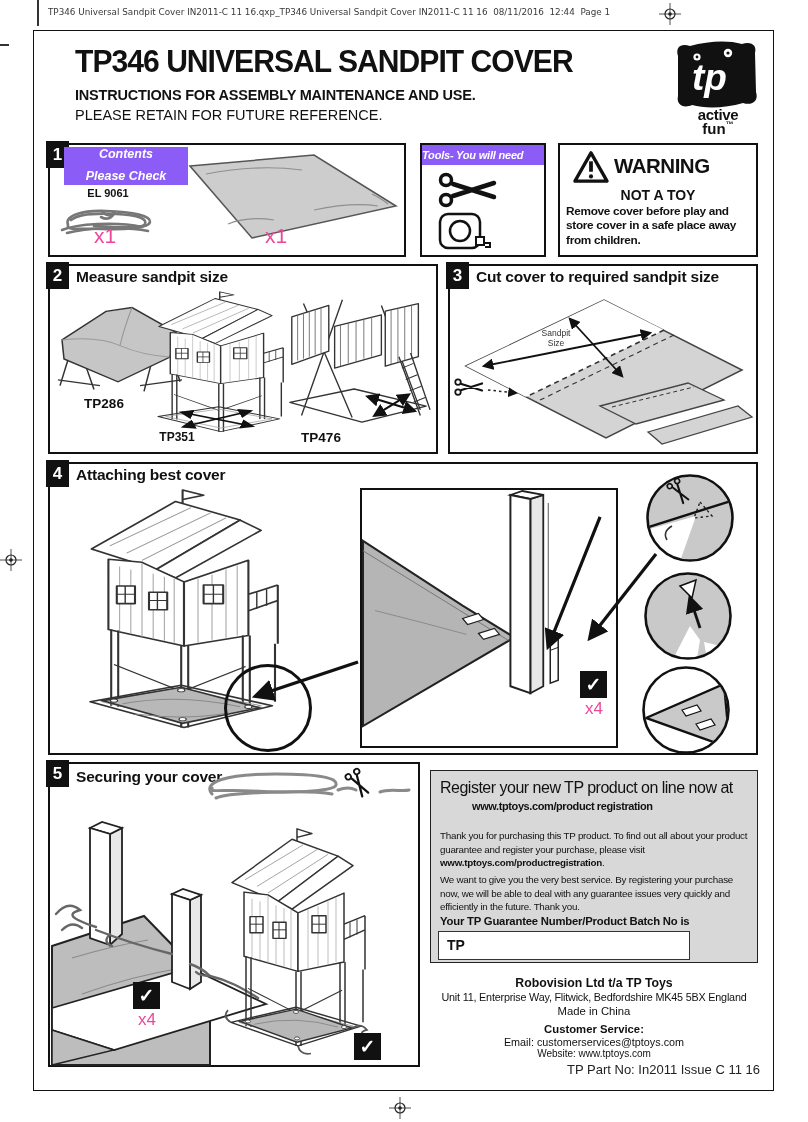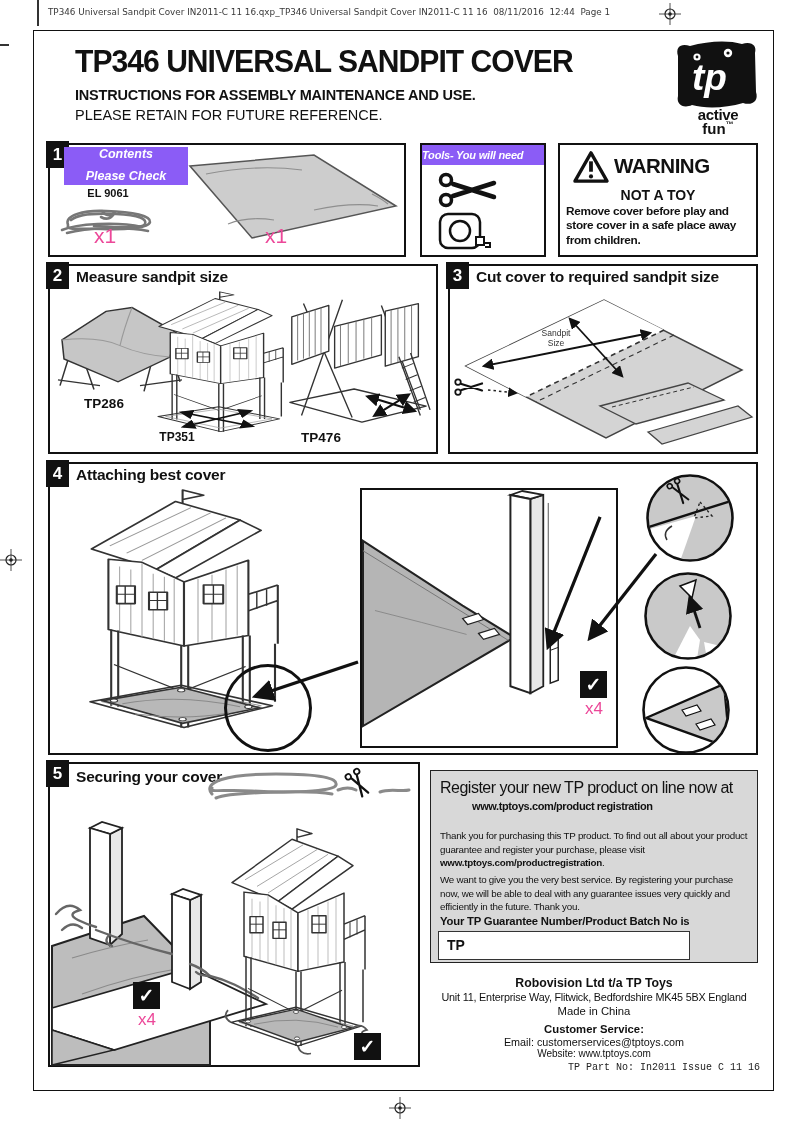--- a/index.html
+++ b/index.html
@@ -363,13 +363,13 @@
 <div class="abs" style="left:438px;top:931px;width:252px;height:29px;background:#fff;border:1.6px solid #333;box-sizing:border-box;">
   <div style="padding:5px 0 0 8px;font-size:14px;font-weight:bold;">TP</div>
 </div>
 
 <div class="abs ctr" style="left:424px;top:976px;width:340px;font-size:12.3px;font-weight:bold;">Robovision Ltd t/a TP Toys</div>
 <div class="abs ctr" style="left:416px;top:991px;width:356px;font-size:10.8px;letter-spacing:-0.2px;">Unit 11, Enterprise Way, Flitwick, Bedfordshire MK45 5BX England</div>
 <div class="abs ctr" style="left:424px;top:1005px;width:340px;font-size:11.3px;">Made in China</div>
 <div class="abs ctr" style="left:424px;top:1023px;width:340px;font-size:11.3px;font-weight:bold;">Customer Service:</div>
 <div class="abs ctr" style="left:424px;top:1036px;width:340px;font-size:10.8px;">Email: customerservices@tptoys.com</div>
 <div class="abs ctr" style="left:424px;top:1048px;width:340px;font-size:10px;">Website: www.tptoys.com</div>
-<div class="abs" style="left:548px;top:1062px;width:212px;font-size:10px;color:#222;text-align:right;font-family:Liberation Mono, monospace;">TP Part No: In2011 Issue C 11 16</div>
+<div class="abs" style="left:548px;top:1062px;width:212px;font-size:13px;color:#222;text-align:right;">TP Part No: In2011 Issue C 11 16</div>
 
 </body></html>

